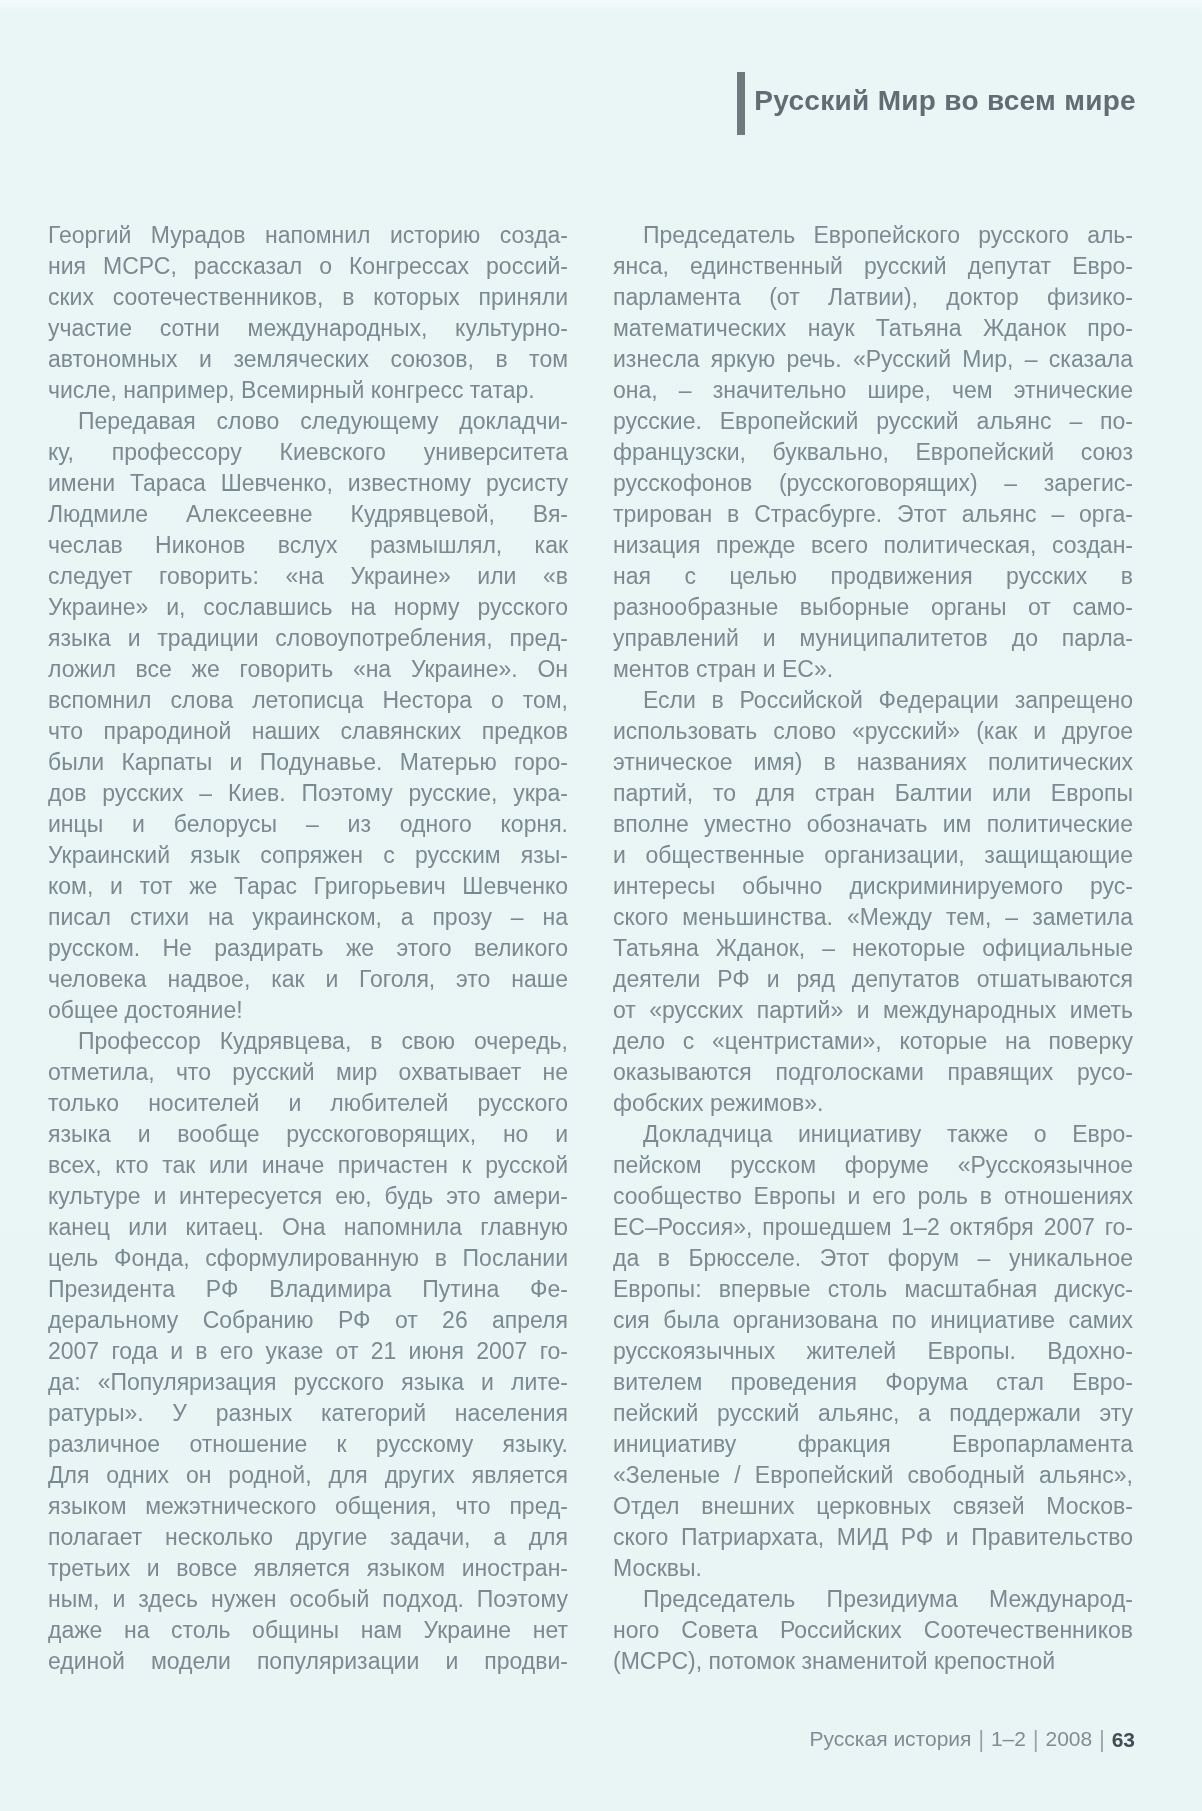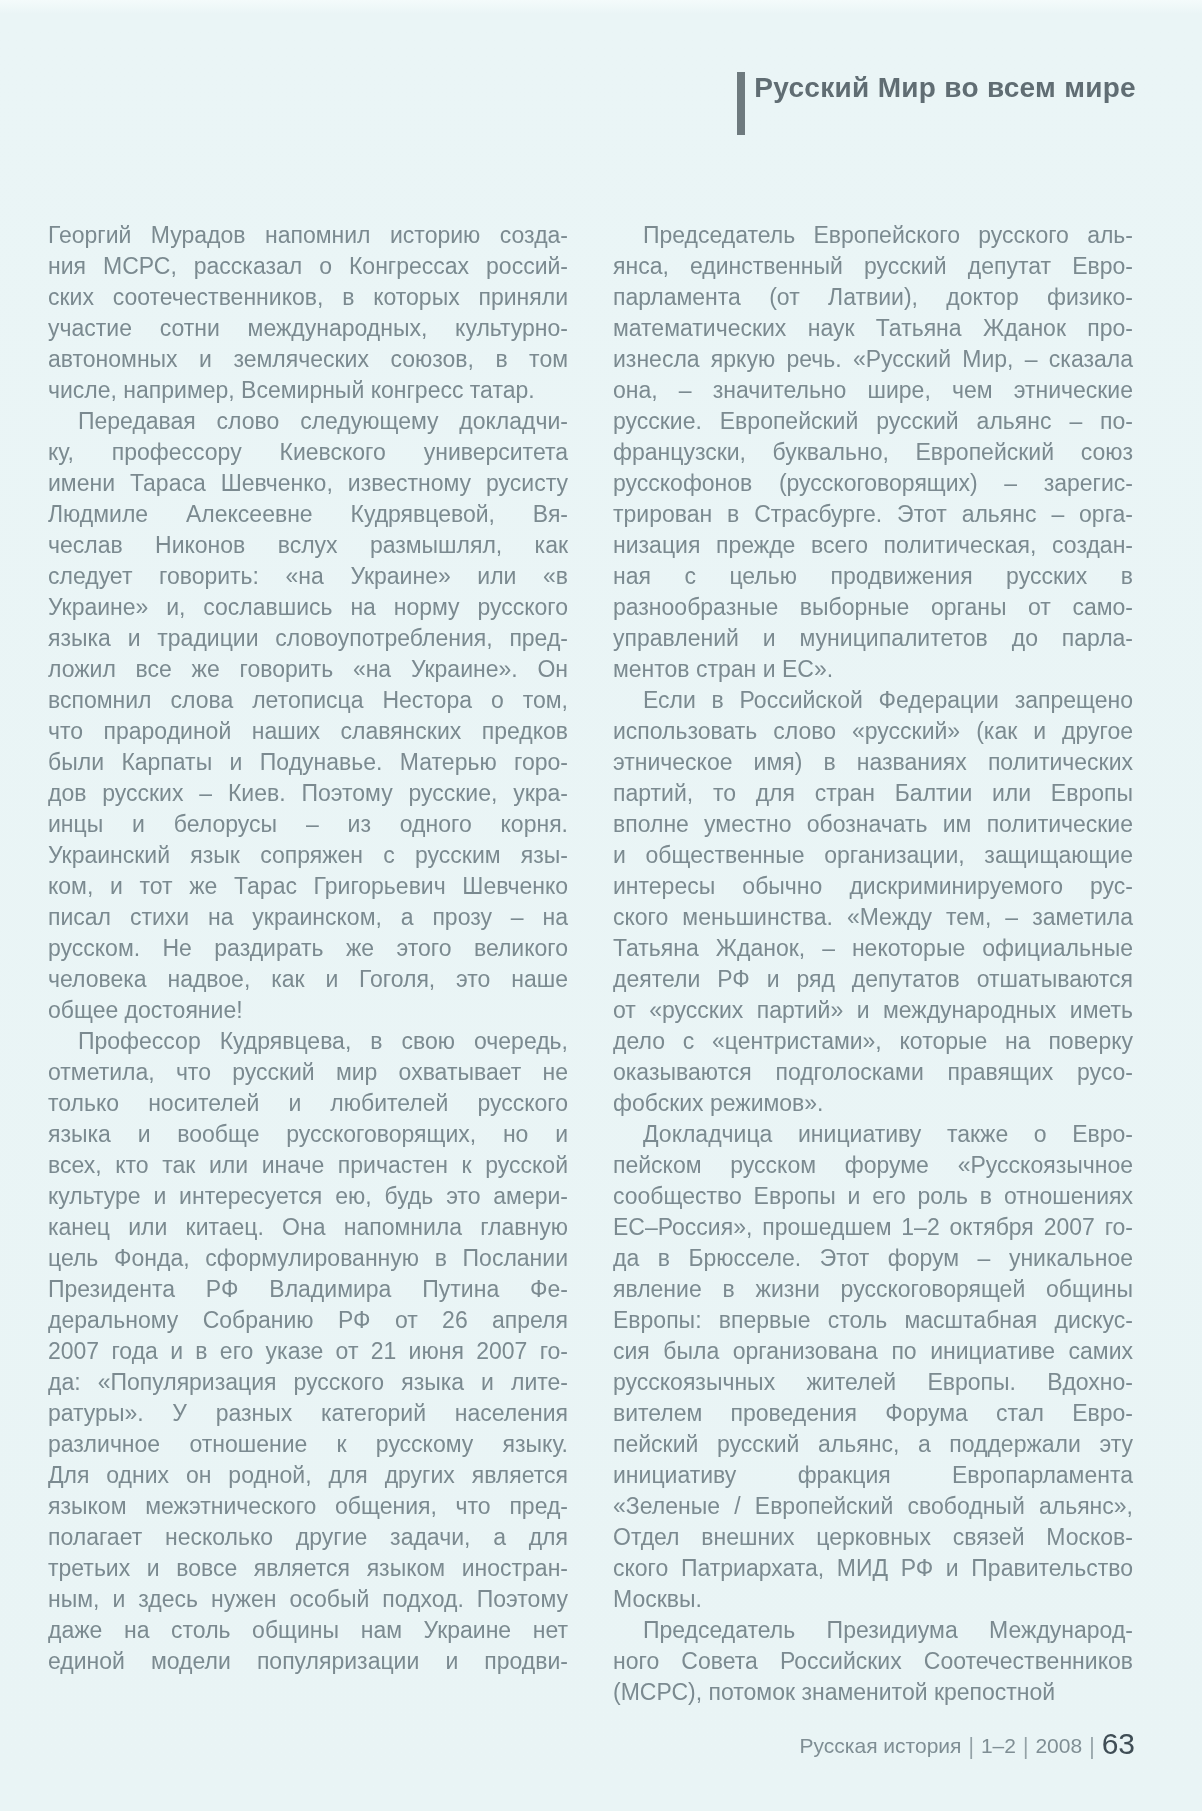--- a/index.html
+++ b/index.html
@@ -14,21 +14,21 @@
     width: 1202px;
     height: 1811px;
     background: linear-gradient(#f4fbfb 0px, #eaf5f6 14px, #e9f4f5 100%);
     overflow: hidden;
   }
   .header {
     position: absolute;
     top: 72px;
     right: 66px;
     display: flex;
-    align-items: flex-start;
+    align-items: center;
   }
   .header-bar {
     width: 8px;
     height: 63px;
     background: #6e7a7e;
     margin-right: 9px;
   }
   .header-title {
     font-size: 28px;
     font-weight: bold;
@@ -69,22 +69,22 @@
     color: #7f8e94;
     white-space: nowrap;
   }
   .footer .sep {
     display: inline-block;
     margin: 0 7px;
     color: #93a1a6;
     transform: scaleY(1.15);
   }
   .footer .page-num {
-    font-size: 30px;
-    font-weight: normal;
+    font-size: 21px;
+    font-weight: bold;
     color: #3f4d55;
     vertical-align: -1px;
   }
 </style>
 </head>
 <body>
 
 <div class="page">
 
   <div class="header">
@@ -181,21 +181,20 @@
         <div class="line">дело с «центристами», которые на поверку</div>
         <div class="line">оказываются подголосками правящих русо-</div>
         <div class="line last">фобских режимов».</div>
       </div>
       <div class="paragraph">
         <div class="line indent">Докладчица инициативу также о Евро-</div>
         <div class="line">пейском русском форуме «Русскоязычное</div>
         <div class="line">сообщество Европы и его роль в отношениях</div>
         <div class="line">ЕС–Россия», прошедшем 1–2 октября 2007 го-</div>
         <div class="line">да в Брюсселе. Этот форум – уникальное</div>
-        <div class="line">явление в жизни русскоговорящей общины</div>
         <div class="line">Европы: впервые столь масштабная дискус-</div>
         <div class="line">сия была организована по инициативе самих</div>
         <div class="line">русскоязычных жителей Европы. Вдохно-</div>
         <div class="line">вителем проведения Форума стал Евро-</div>
         <div class="line">пейский русский альянс, а поддержали эту</div>
         <div class="line">инициативу фракция Европарламента</div>
         <div class="line">«Зеленые / Европейский свободный альянс»,</div>
         <div class="line">Отдел внешних церковных связей Москов-</div>
         <div class="line">ского Патриархата, МИД РФ и Правительство</div>
         <div class="line last">Москвы.</div>

